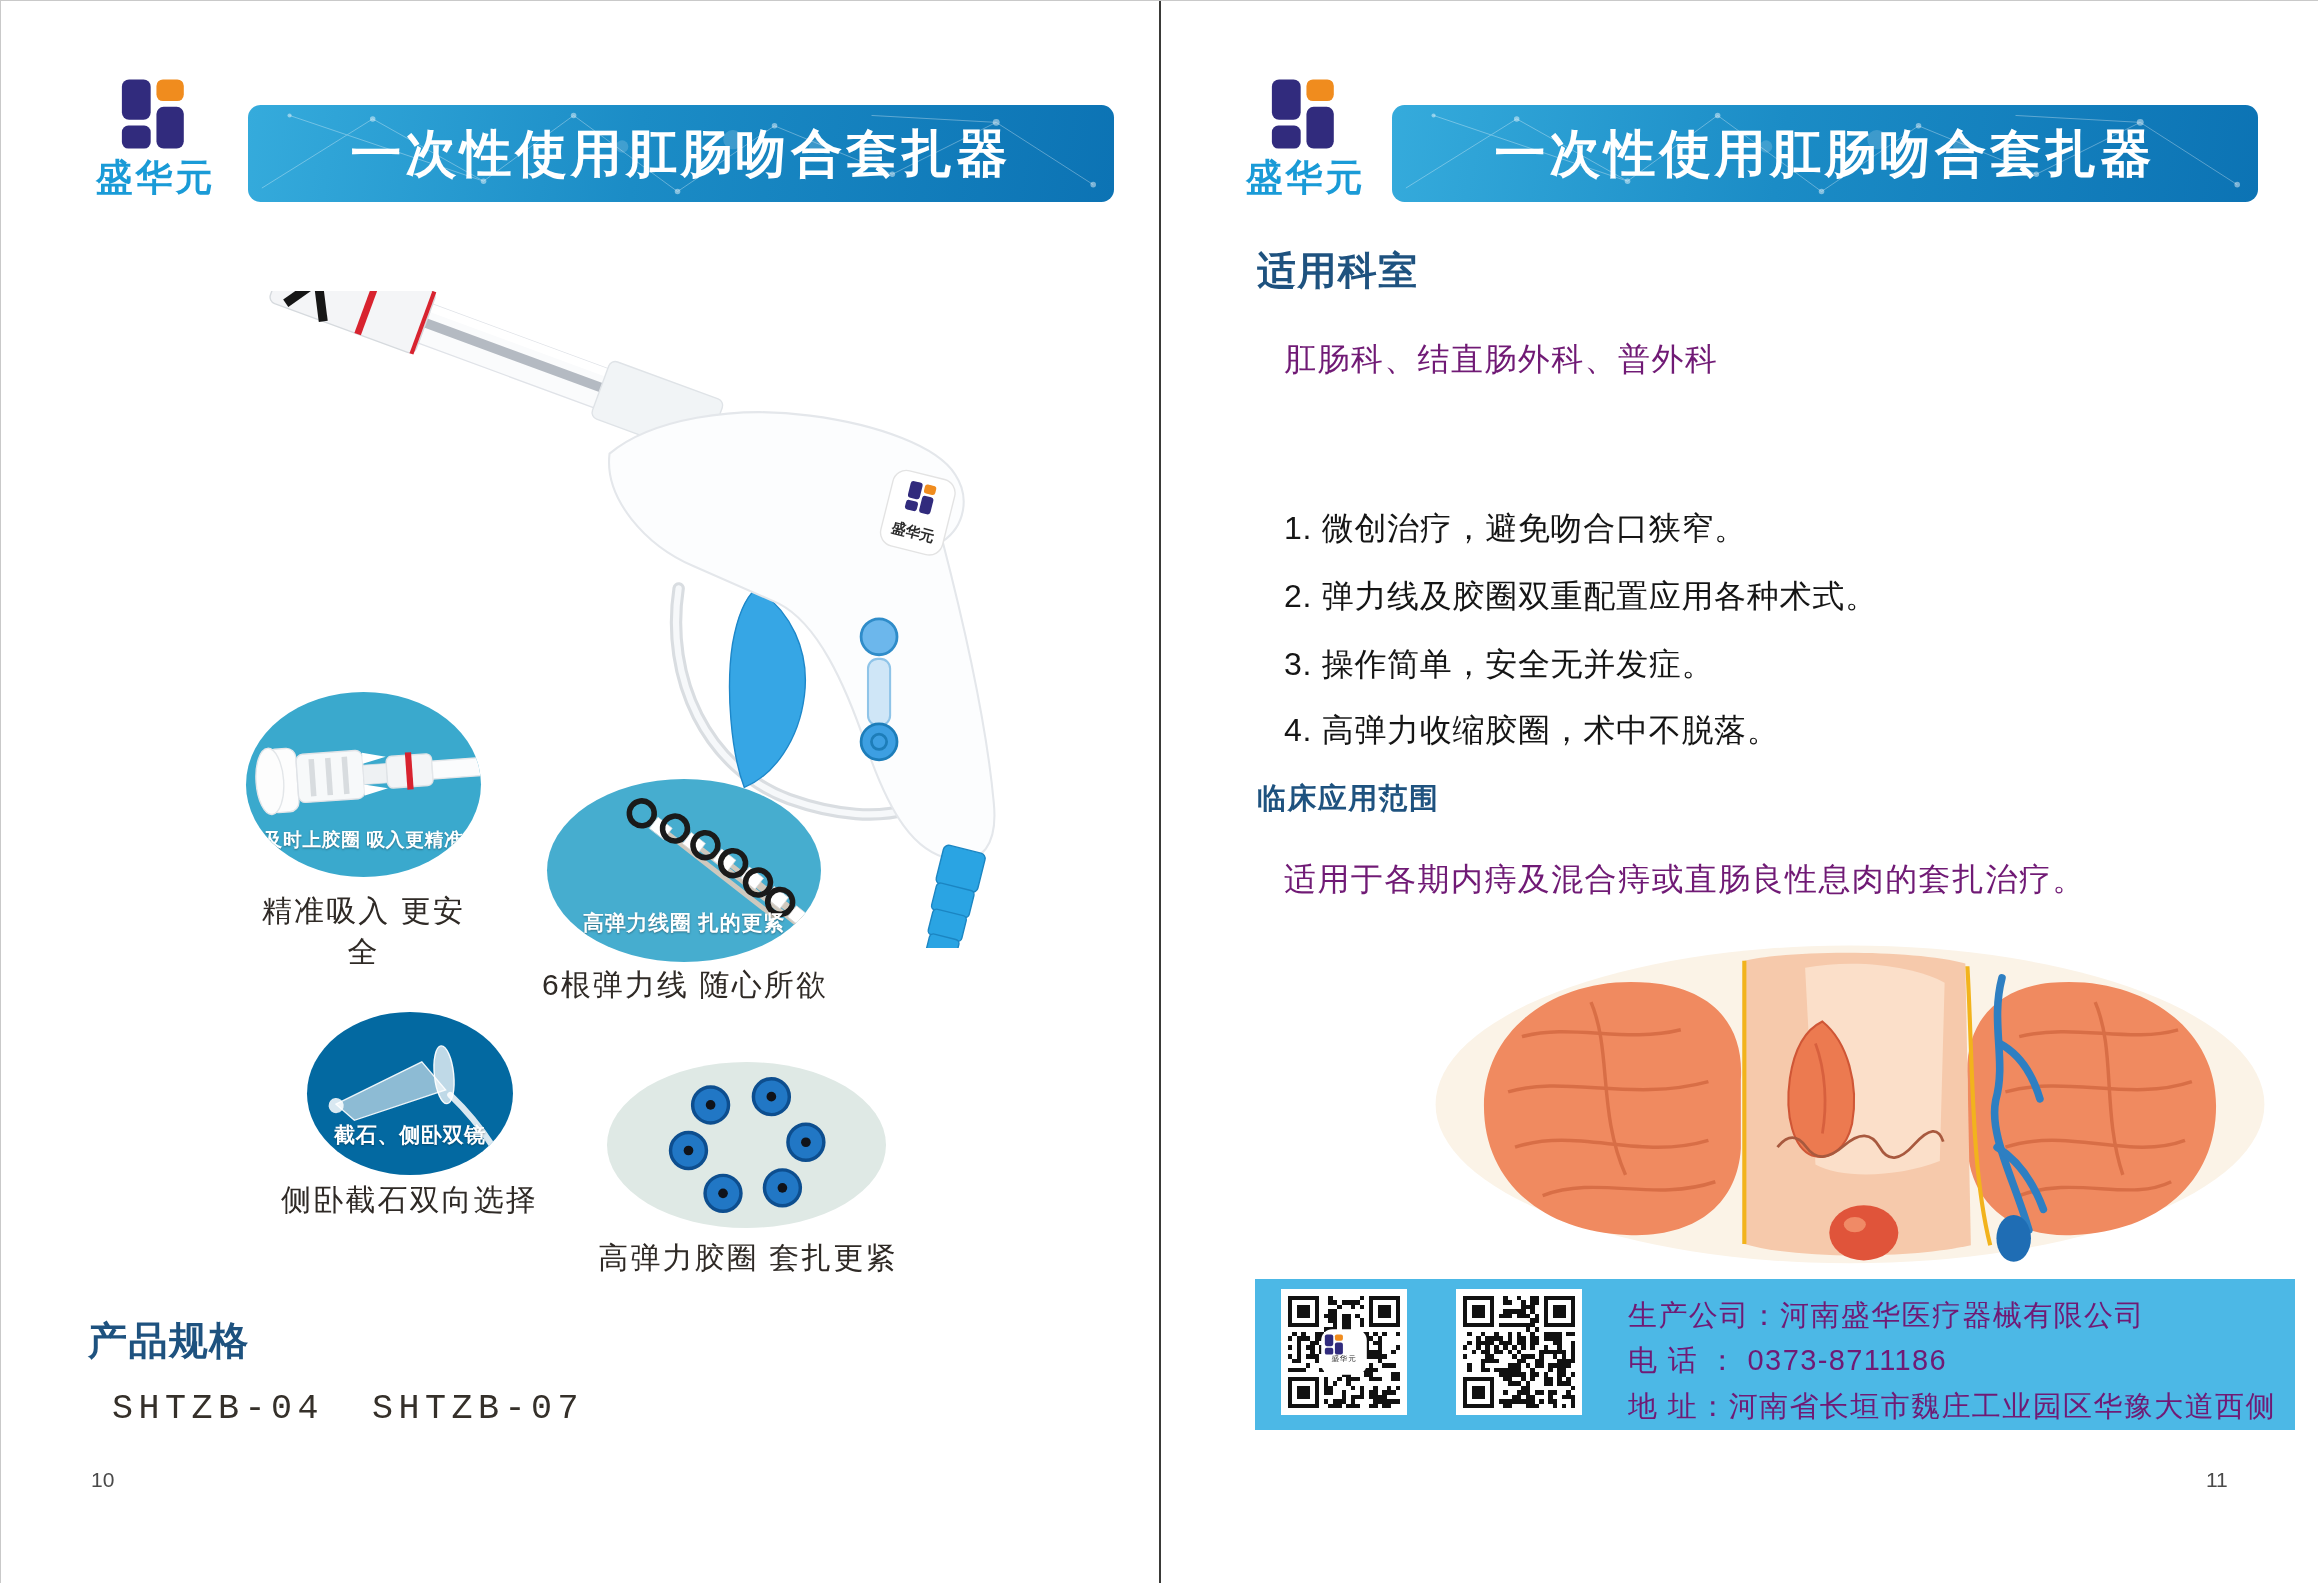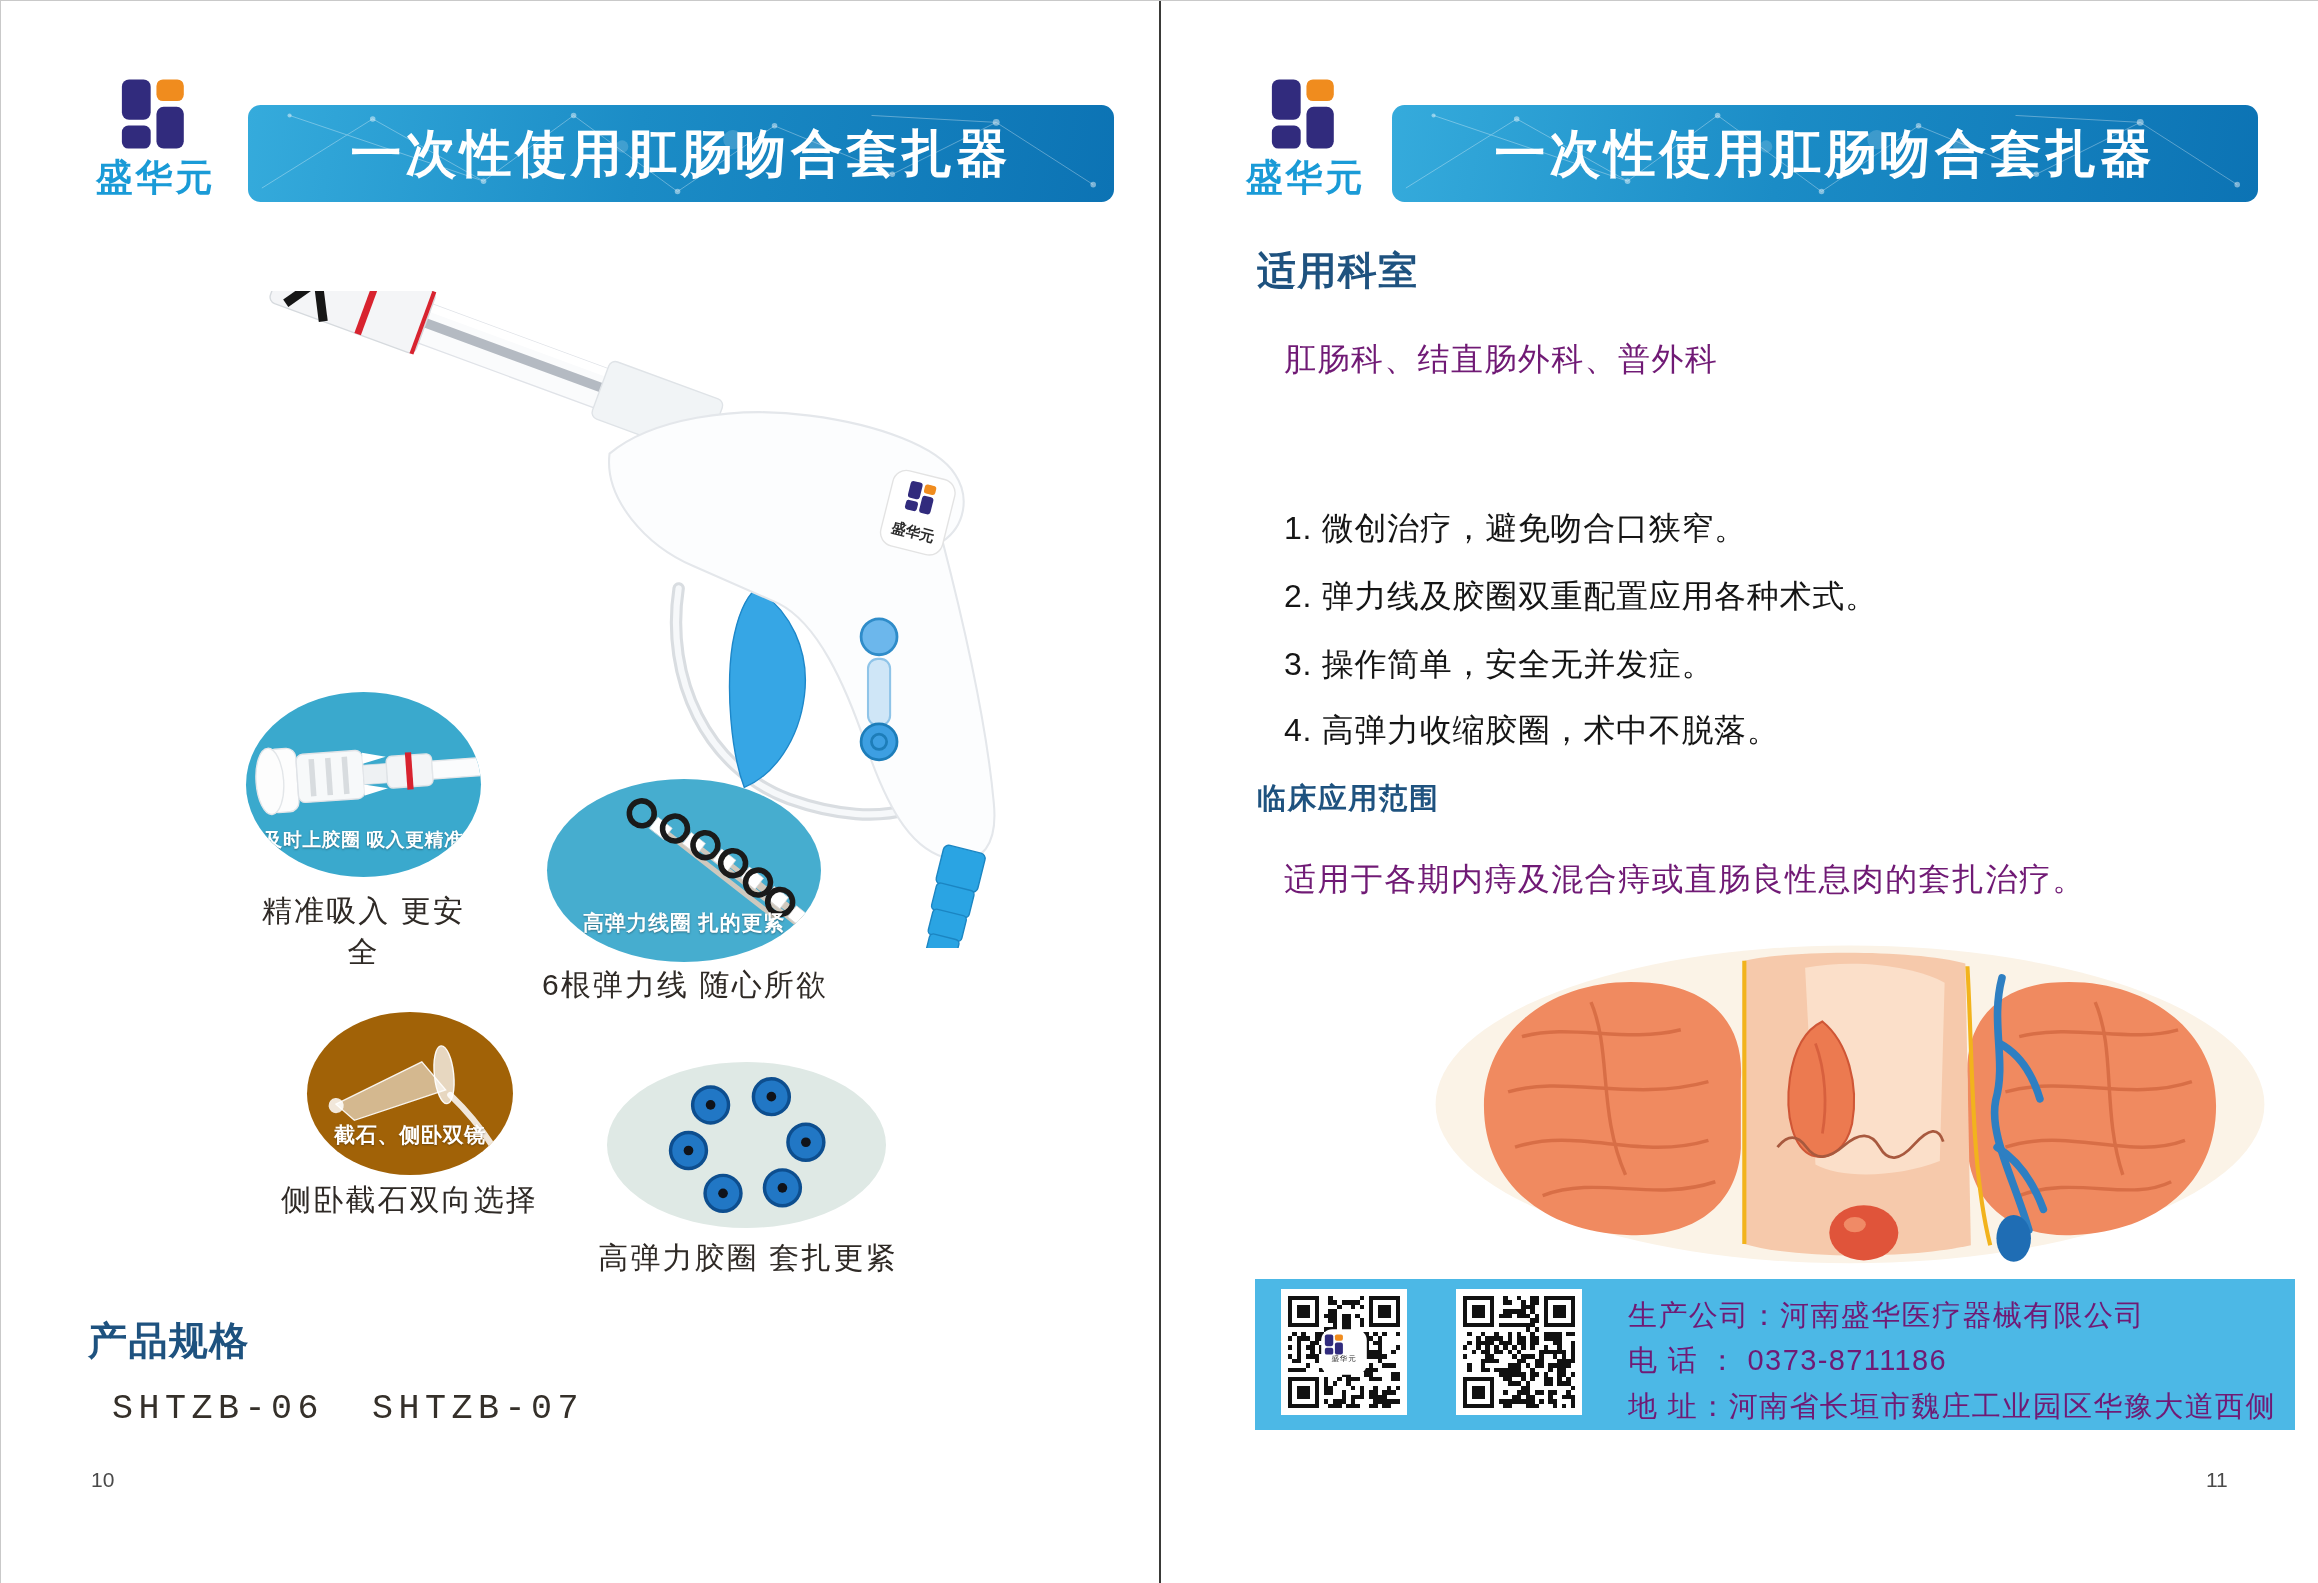--- a/index.html
+++ b/index.html
@@ -207,21 +207,21 @@
               <line x1="0" y1="14" x2="0" y2="230" stroke="#cfc8bd" stroke-width="7"></line>
               <circle cx="0" cy="-14" r="18" fill="none" stroke="#1a1a1a" stroke-width="8"></circle>
               <rect x="-10" y="8" width="20" height="26" fill="#fff" stroke="#ddd"></rect>
             </g>
         </g>
       </svg>
       <div class="overlay-lbl" style="top:130px;font-size:21px;">高弹力线圈 扎的更紧</div>
     </div>
     <div class="abs fcap" style="left:532px;top:964px;width:304px;">6根弹力线 随心所欲</div>
 
-    <div class="abs fcirc" style="left:306px;top:1011px;width:206px;height:163px;background:#a16207;">
+    <div class="abs fcirc" style="left:306px;top:1011px;width:206px;height:163px;background:#0369a1;">
       <svg viewBox="0 0 298 236">
         <g transform="rotate(-6 150 110)">
           <path d="M 40 122 L 170 74 L 200 118 L 64 148 Z" fill="rgba(255,255,255,0.55)" stroke="rgba(255,255,255,0.9)" stroke-width="2"></path>
           <ellipse cx="200" cy="96" rx="14" ry="42" fill="rgba(255,255,255,0.75)" stroke="rgba(255,255,255,0.95)" stroke-width="2"></ellipse>
           <circle cx="40" cy="124" r="11" fill="rgba(255,255,255,0.85)"></circle>
           <path d="M 206 126 C 228 152 244 176 258 204" fill="none" stroke="rgba(255,255,255,0.85)" stroke-width="9" stroke-linecap="round"></path>
         </g>
       </svg>
       <div class="overlay-lbl" style="top:109px;font-size:21px;">截石、侧卧双镜</div>
     </div>
@@ -260,21 +260,21 @@
               <circle r="26" fill="none" stroke="#0d4e8f" stroke-width="5"></circle>
               <circle r="7" fill="#10131a"></circle>
             </g>
         </g>
       </svg>
     </div>
     <div class="abs fcap" style="left:595px;top:1237px;width:304px;">高弹力胶圈 套扎更紧</div>
 
     <div class="abs h-blue" style="left:87px;top:1313px;">产品规格</div>
     <div class="abs spec-models" style="left:111px;top:1388px;">
-      <span>SHTZB-06</span><span>SHTZB-07</span>
+      <span>SHTZB-04</span><span>SHTZB-07</span>
     </div>
 
     <div class="abs pagenum" style="left:90px;top:1467px;">10</div>
   </div>
 
   <div class="abs" style="left:1159px;top:0;width:1159px;height:1584px;">
 
     <div class="abs brand" style="left:73px;top:77px;">
       <svg class="logo-ic" viewBox="0 0 104 104" width="72" height="72">
           <use href="#logo-sym"></use>

